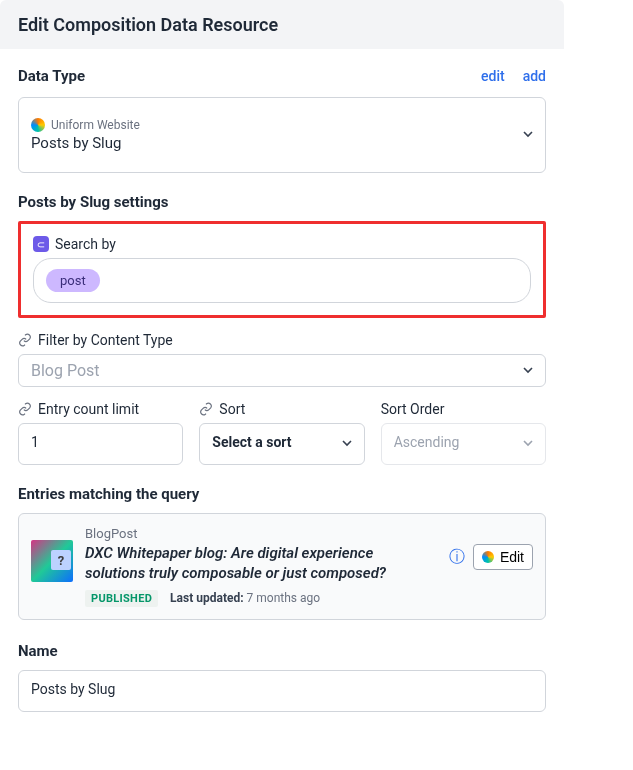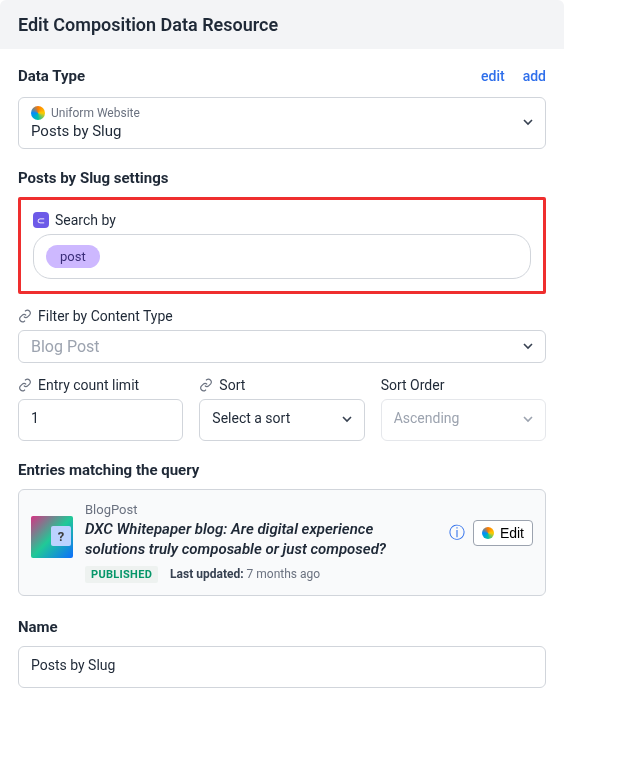--- a/index.html
+++ b/index.html
@@ -4,21 +4,21 @@
 <style>
   * { box-sizing: border-box; margin: 0; padding: 0; }
   html, body { width: 633px; height: 770px; font-family: -apple-system, BlinkMacSystemFont, "Segoe UI", Roboto, Helvetica, Arial, sans-serif; background: #fff; color: #1f2937; }
   .page { width: 564px; }
   .header { background: #f3f4f6; padding: 14px 18px; font-size: 18px; font-weight: 600; border-top-left-radius: 6px; border-top-right-radius: 6px; }
   .content { padding: 18px; }
   .row { display: flex; align-items: center; justify-content: space-between; margin-bottom: 12px; }
   .label-strong { font-weight: 700; font-size: 15px; }
   .links { display: flex; gap: 18px; font-size: 14px; }
   .link { color: #2f6feb; text-decoration: none; font-weight: 500; cursor: pointer; }
-  .select-box { border: 1px solid #d1d5db; border-radius: 6px; padding: 8px 12px; position: relative; background:#fff; }
+  .select-box { border: 1px solid #d1d5db; border-radius: 6px; padding: 20px 12px; position: relative; background:#fff; }
   .select-box.thin { padding: 6px 12px; }
   .resource-label { font-size: 12px; color: #6b7280; display: flex; align-items: center; gap: 6px; margin-bottom: 2px; }
   .resource-value { font-size: 15px; }
   .chevron { position: absolute; right: 12px; top: 50%; transform: translateY(-50%); color: #374151; font-size: 12px; }
   .section-title { font-weight: 700; font-size: 15px; margin: 20px 0 10px 0; }
   .field-block { margin-top: 14px; }
   .field-label { display: flex; align-items: center; gap: 6px; font-size: 14px; margin-bottom: 6px; }
   .link-icon { width: 14px; height: 14px; display:inline-flex; align-items:center; justify-content:center; }
   .link-icon.purple { width:16px; height:16px; background:#6d5ae8; border-radius:4px; color:#fff; font-size:10px; }
   .highlight { border: 3px solid #ef2e2e; padding: 12px; border-radius: 2px; }
@@ -119,21 +119,21 @@
       <div class="col">
         <div class="field-label">
           <span class="link-icon">
             <svg viewBox="0 0 24 24" width="14" height="14" fill="none" stroke="#6b7280" stroke-width="2">
                 <path d="M10 13a5 5 0 0 0 7 0l3-3a5 5 0 0 0-7-7l-1 1"></path>
                 <path d="M14 11a5 5 0 0 0-7 0l-3 3a5 5 0 0 0 7 7l1-1"></path>
               </svg>
           </span>
           <span>Sort</span>
         </div>
-        <div class="input" style="position:relative;">
+        <div class="input" style="position:relative;font-weight:bold;">
           <span>Select a sort</span>
           <span class="chevron">
             <svg class="chev" viewBox="0 0 10 10">
                 <path d="M1 3 L5 7 L9 3" fill="none" stroke="currentColor" stroke-width="1.6"></path>
               </svg>
           </span>
         </div>
       </div>
       <div class="col">
         <div class="field-label">

